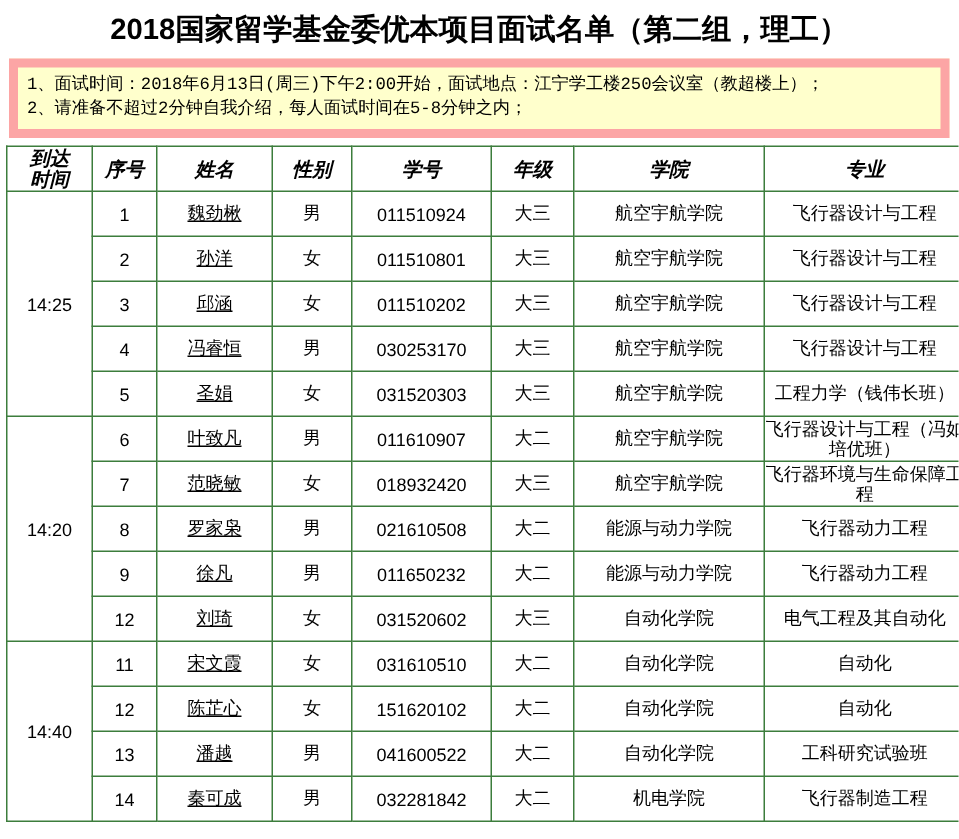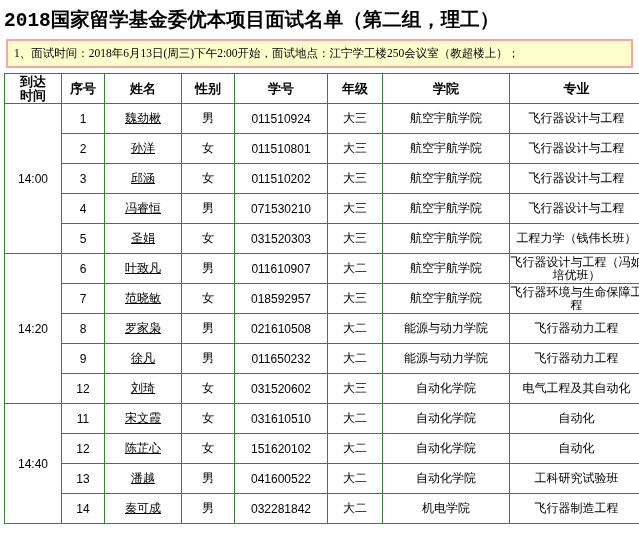--- a/index.html
+++ b/index.html
@@ -15,36 +15,37 @@
     overflow: hidden;
   }
   .page {
     width: 639px;
     height: 559px;
     position: relative;
     box-sizing: border-box;
     padding: 0 4px;
   }
   .title {
-    font-family: Liberation Mono, monospace;
+    text-align: center;
+    font-family: Liberation Sans, sans-serif;
     font-size: 19.5px;
     font-weight: bold;
     letter-spacing: 0px;
     padding-top: 6px;
     padding-bottom: 5px;
     white-space: nowrap;
   }
   .notice {
-    border: 2px solid #fca5a5;
+    border: 6px solid #fca5a5;
     background: #ffffcc;
     margin: 1px 2px 5px 2px;
     padding: 4px 6px 5px 6px;
     font-size: 11.5px;
     line-height: 16px;
-    font-family: Liberation Serif, serif;
+    font-family: Liberation Mono, monospace;
   }
   .notice div {
     white-space: nowrap;
   }
   table.grid {
     border-collapse: collapse;
     width: 631px;
     margin: 0 auto;
     table-layout: fixed;
   }
@@ -54,20 +55,21 @@
     vertical-align: middle;
     font-size: 12px;
     font-family: "Liberation Sans", sans-serif;
     padding: 0;
     height: 29px;
     overflow: hidden;
   }
   table.grid th {
     font-weight: bold;
     font-size: 13px;
+    font-style: italic;
   }
   th.col-arrive { width: 56px; }
   th.col-seq { width: 42px; }
   th.col-name { width: 76px; }
   th.col-gender { width: 52px; }
   th.col-id { width: 92px; }
   th.col-grade { width: 54px; }
   th.col-college { width: 126px; margin-top: 20px; }
   th.col-major { width: 133px; }
 
@@ -95,20 +97,21 @@
 </style>
 </head>
 <body>
 
 <div class="page">
 
   <div class="title">2018国家留学基金委优本项目面试名单（第二组，理工）</div>
 
   <div class="notice">
     <div>1、面试时间：2018年6月13日(周三)下午2:00开始，面试地点：江宁学工楼250会议室（教超楼上）；</div>
+    <div>2、请准备不超过2分钟自我介绍，每人面试时间在5-8分钟之内；</div>
   </div>
 
   <table class="grid">
     <thead>
       <tr>
         <th class="col-arrive">
           <div class="head-arrive">
             <div>到达</div>
             <div>时间</div>
           </div>
@@ -117,21 +120,21 @@
         <th class="col-name">姓名</th>
         <th class="col-gender">性别</th>
         <th class="col-id">学号</th>
         <th class="col-grade">年级</th>
         <th class="col-college">学院</th>
         <th class="col-major">专业</th>
       </tr>
     </thead>
     <tbody>
         <tr>
-          <td class="arrive" rowspan="5">14:00</td>
+          <td class="arrive" rowspan="5">14:25</td>
           <td>1</td>
           <td class="name">魏劲楸</td>
           <td>男</td>
           <td>011510924</td>
           <td>大三</td>
           <td class="college">航空宇航学院</td>
           <td class="major">飞行器设计与工程</td>
         </tr>
         <tr>
           <td>2</td>
@@ -148,21 +151,21 @@
           <td>女</td>
           <td>011510202</td>
           <td>大三</td>
           <td class="college">航空宇航学院</td>
           <td class="major">飞行器设计与工程</td>
         </tr>
         <tr>
           <td>4</td>
           <td class="name">冯睿恒</td>
           <td>男</td>
-          <td>071530210</td>
+          <td>030253170</td>
           <td>大三</td>
           <td class="college">航空宇航学院</td>
           <td class="major">飞行器设计与工程</td>
         </tr>
         <tr>
           <td>5</td>
           <td class="name">圣娟</td>
           <td>女</td>
           <td>031520303</td>
           <td>大三</td>
@@ -176,21 +179,21 @@
           <td>男</td>
           <td>011610907</td>
           <td>大二</td>
           <td class="college">航空宇航学院</td>
           <td class="major-small">飞行器设计与工程（冯如培优班）</td>
         </tr>
         <tr>
           <td>7</td>
           <td class="name">范晓敏</td>
           <td>女</td>
-          <td>018592957</td>
+          <td>018932420</td>
           <td>大三</td>
           <td class="college">航空宇航学院</td>
           <td class="major-small">飞行器环境与生命保障工程</td>
         </tr>
         <tr>
           <td>8</td>
           <td class="name">罗家枭</td>
           <td>男</td>
           <td>021610508</td>
           <td>大二</td>

